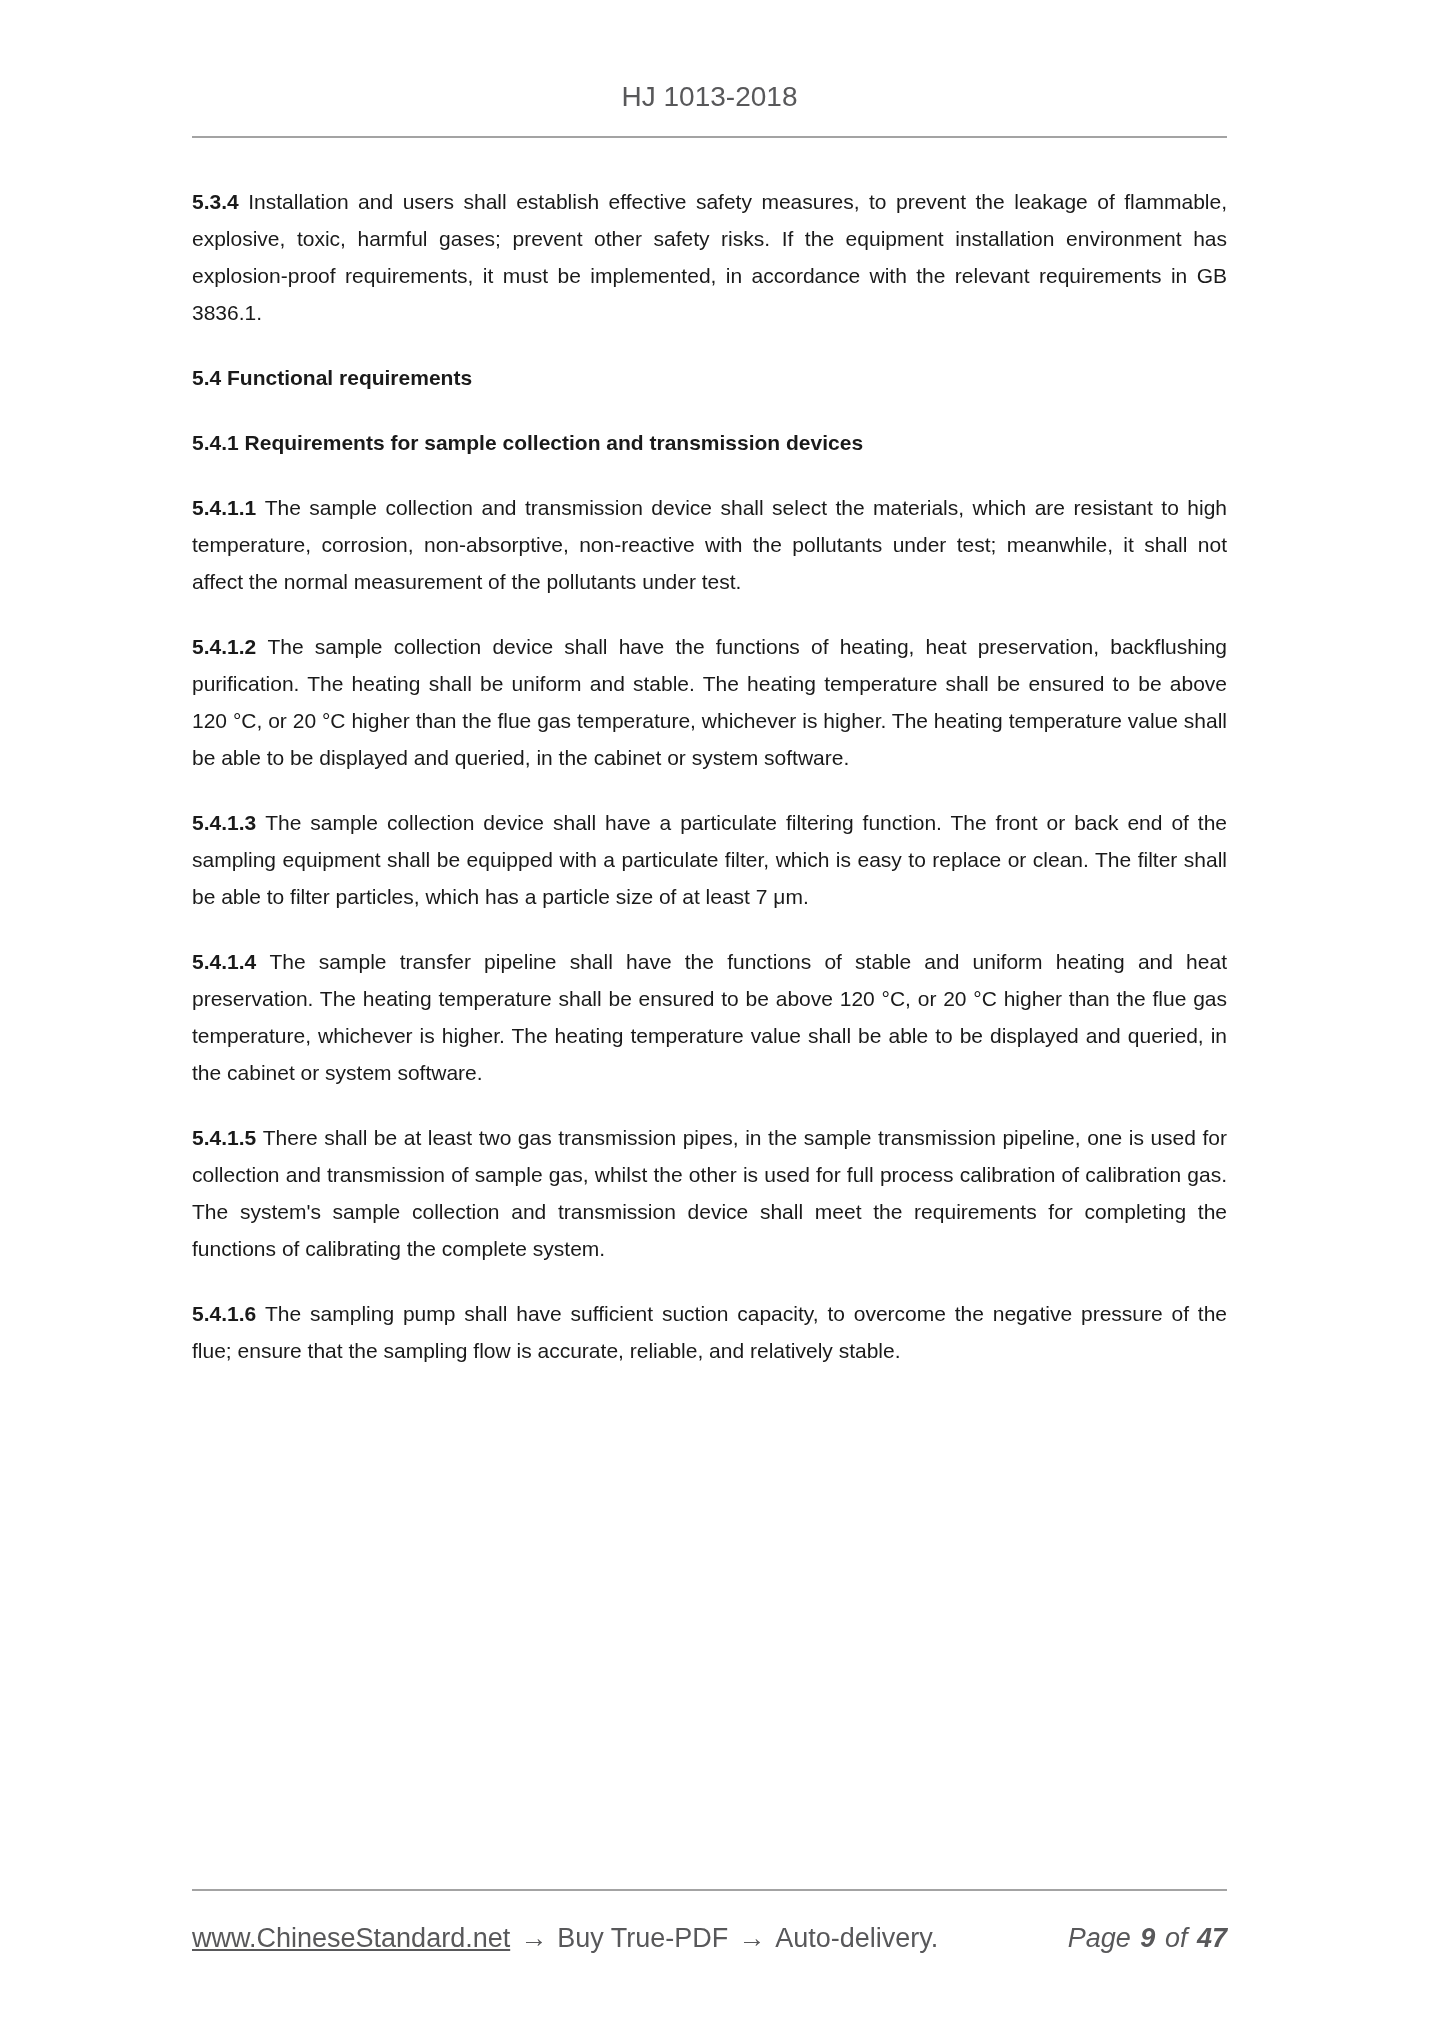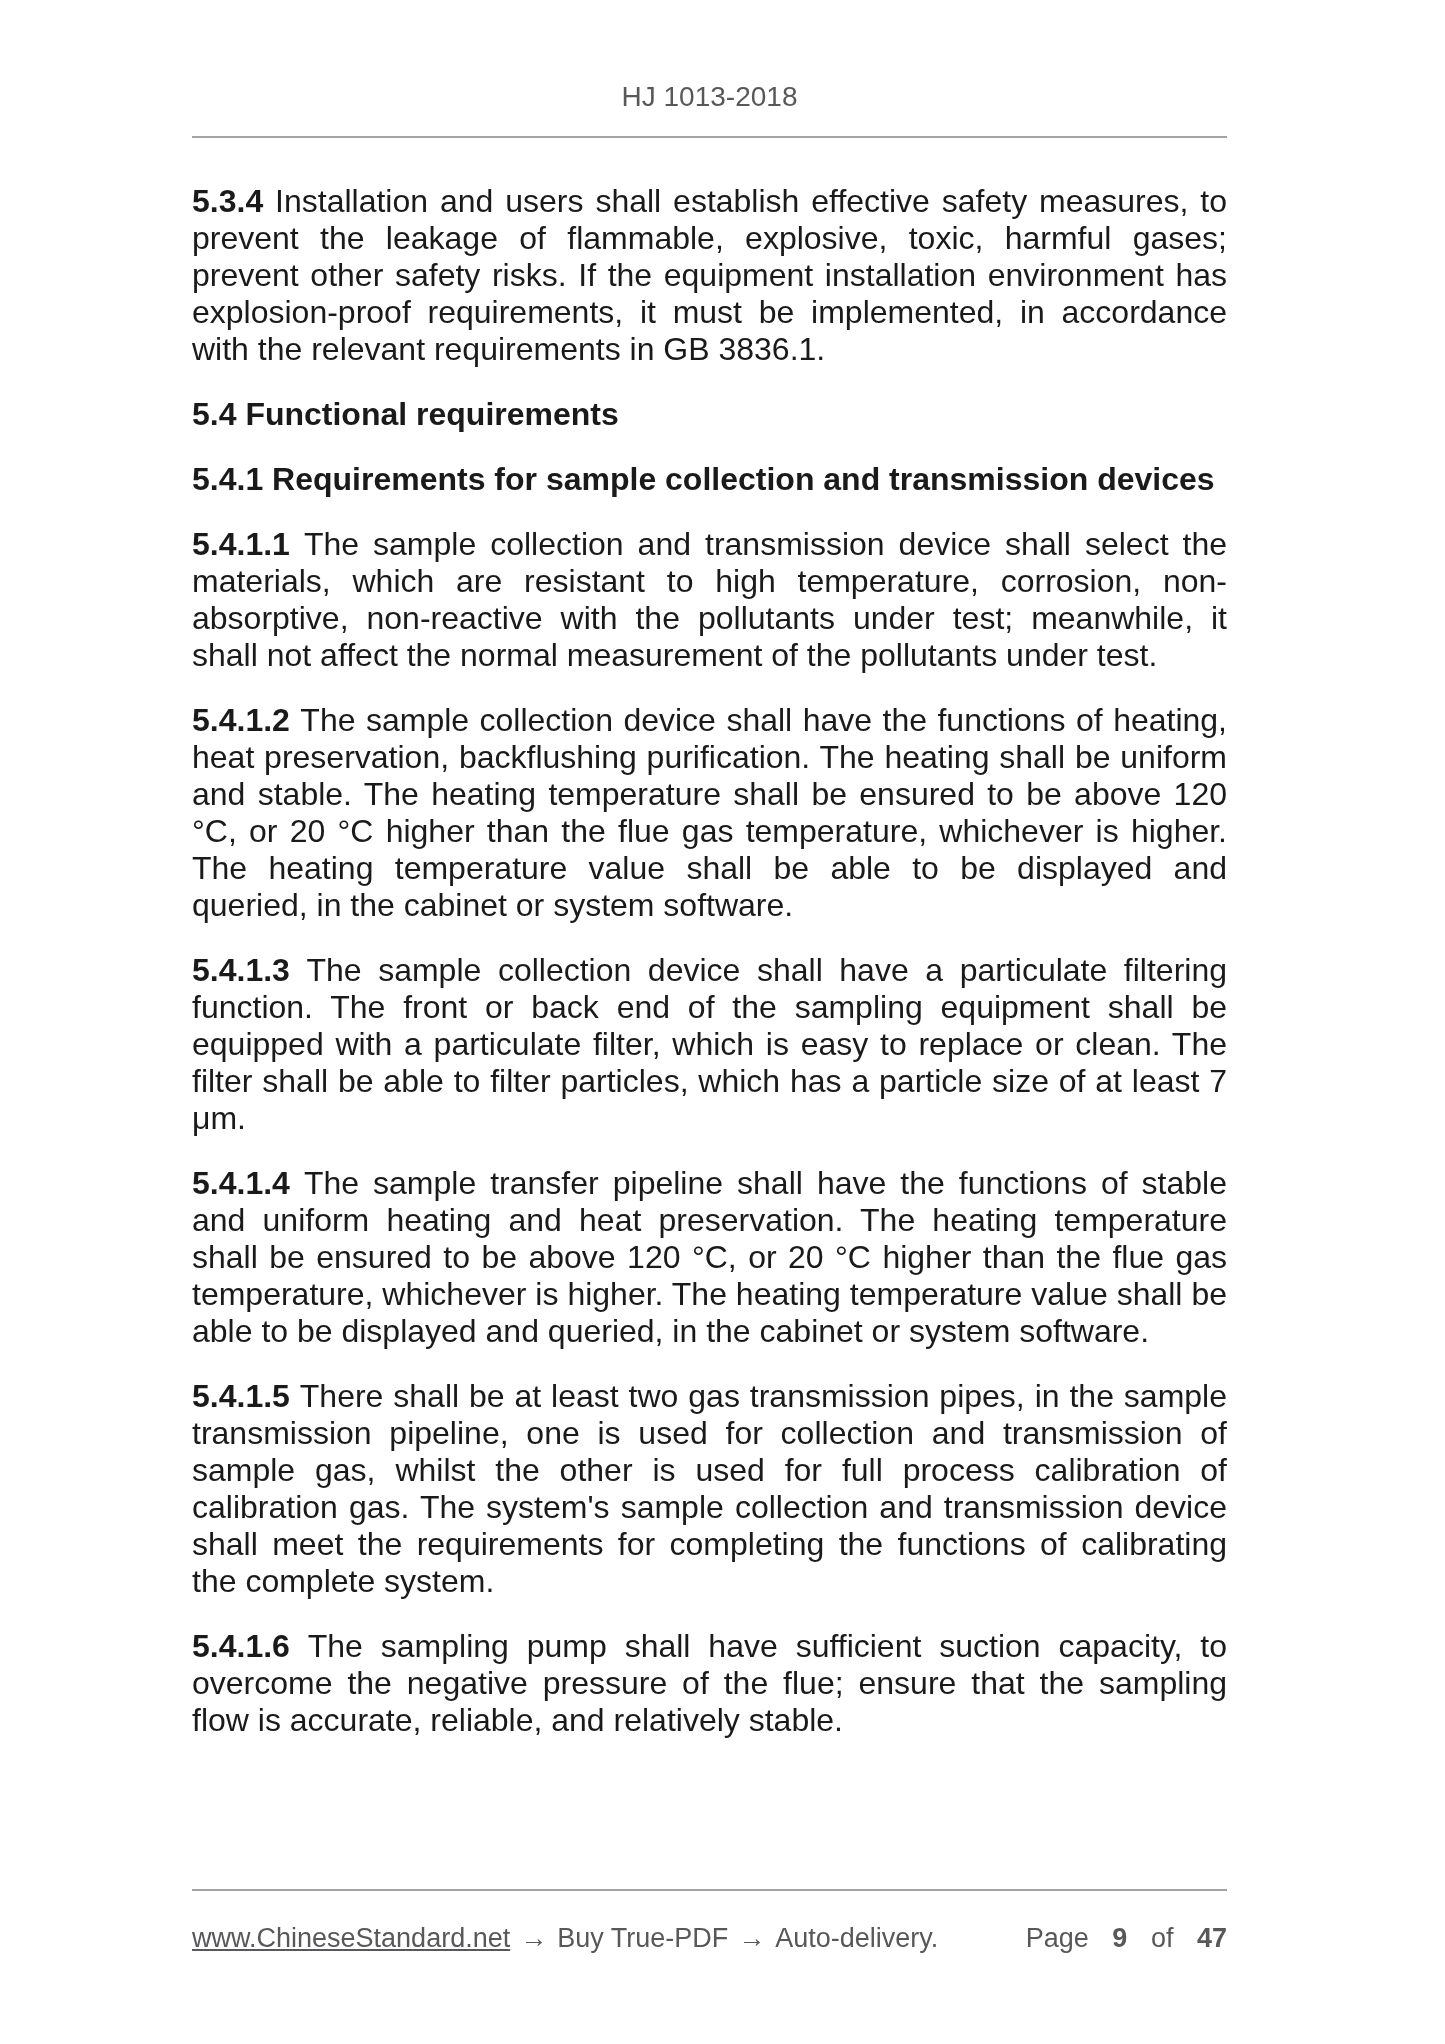--- a/index.html
+++ b/index.html
@@ -26,21 +26,21 @@
     line-height: 30px;
     color: #58585a;
   }
   .header-rule {
     margin-top: 24px;
     border: none;
     border-top: 2px solid #a3a3a3;
   }
   .content {
     padding-top: 45px;
-    font-size: 32px;
+    font-size: 21px;
     line-height: 37px;
   }
   .content p {
     margin: 0 0 28px 0;
     text-align: justify;
   }
   .content p.heading {
     font-weight: bold;
     text-align: left;
   }
@@ -59,21 +59,21 @@
     justify-content: space-between;
     align-items: baseline;
   }
   .footer-left { display: flex; align-items: baseline; }
   .footer-left > * { margin-right: 10px; }
   .footer-link {
     color: #58585a;
     text-decoration: underline;
     cursor: pointer;
   }
-  .page-indicator span { margin-left: 16px; }
+  .page-indicator span { margin-left: 2px; font-style: italic; }
   .page-indicator .pnum { font-weight: bold; }
 </style>
 </head>
 <body>
 
 <div class="page">
 
   <div class="doc-header">
     <span>HJ 1013-2018</span>
   </div>

